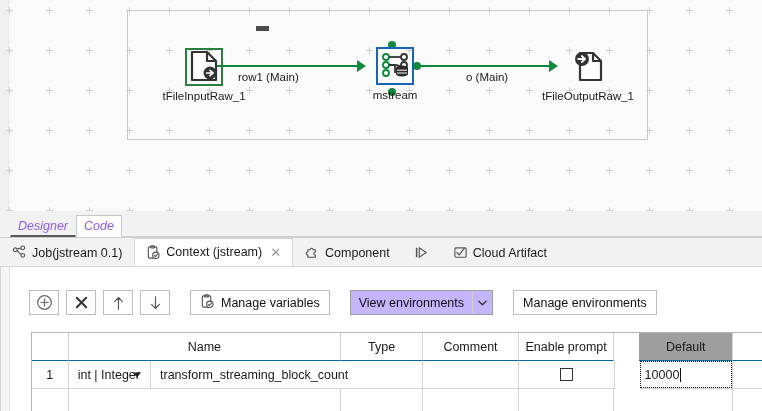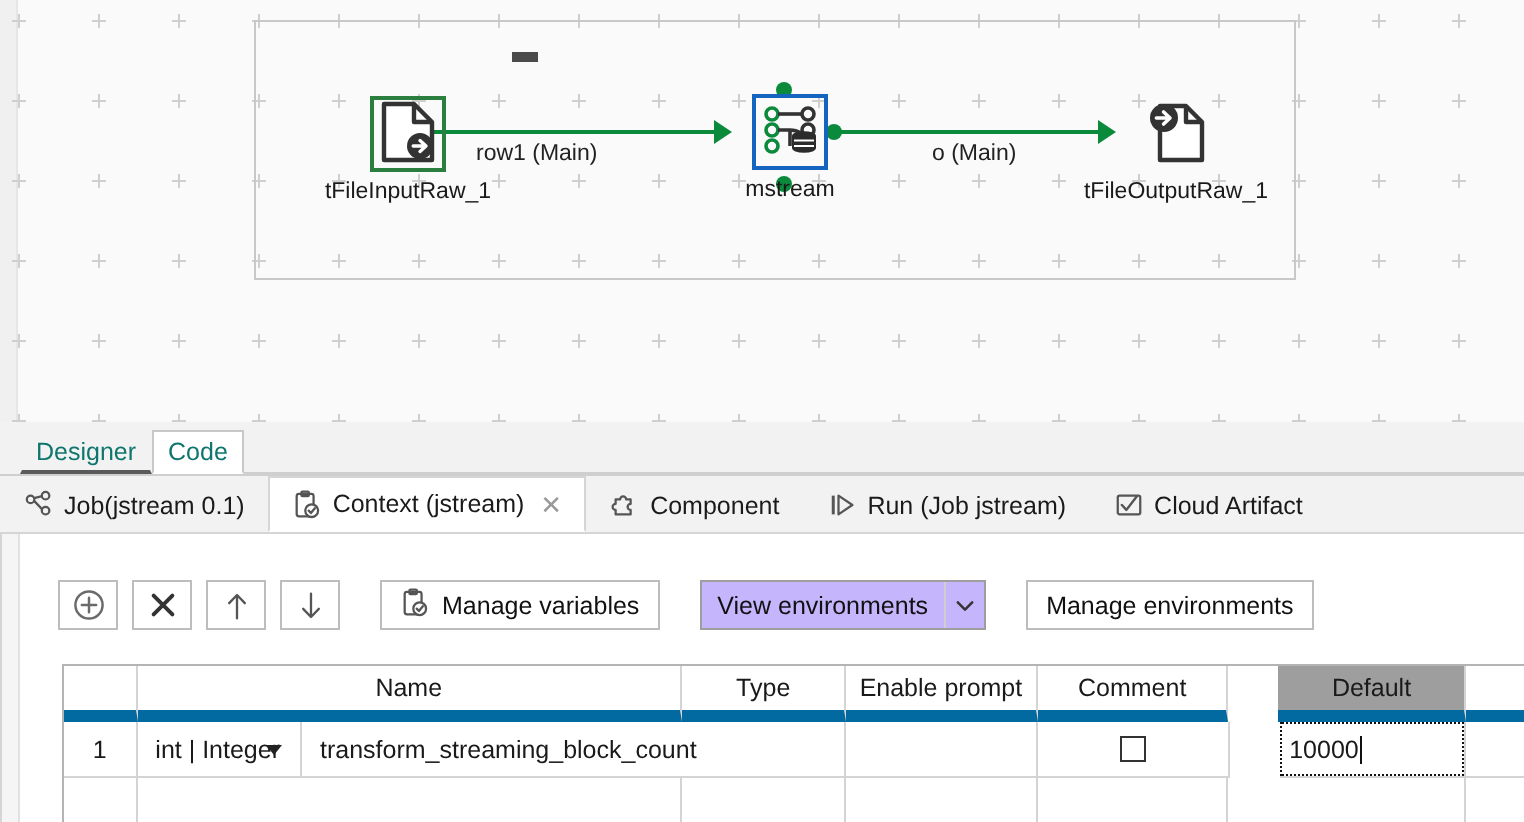--- a/index.html
+++ b/index.html
@@ -99,24 +99,25 @@
   }
   #view-tabs {
     position: absolute; left: 0; top: 0; width: 762px; height: 27px;
     background: #f2f2f2;
     border-bottom: 1px solid #cfcfcf;
     display: flex; align-items: flex-end;
     padding-left: 10px;
   }
   .view-tab {
     height: 22px; line-height: 20px; padding: 0 7px;
-    font-size: 12.5px; color: #0f766e;
+    font-size: 12.5px; color: #8b5cf6;
     border: 1px solid transparent;
     background: transparent;
     cursor: default;
+    font-style: italic;
   }
   .view-tab.active {
     border-bottom: 2px solid #5a5a5a;
     background: #f2f2f2;
   }
   .view-tab.boxed {
     background: #ffffff;
     border: 1px solid #c8c8c8;
     border-bottom-color: #ffffff;
   }
@@ -205,21 +206,21 @@
   .tcell {
     border-right: 1px solid #d4d4d4;
     border-bottom: 1px solid #d4d4d4;
     display: flex; align-items: center; justify-content: center;
     font-size: 12.5px; color: #1a1a1a;
     overflow: hidden; white-space: nowrap;
     background: #ffffff;
   }
   .thead .tcell {
     height: 28px;
-    border-bottom: 6px solid #0369a1;
+    border-bottom: 1px solid #0369a1;
   }
   .thead .tcell.selected-col { background: #9e9e9e; color: #1a1a1a; }
   .tcell.left { justify-content: flex-start; padding-left: 9px; }
   .tcell.type-cell { justify-content: flex-start; padding-left: 9px; position: relative; }
   .type-arrow {
     position: absolute; right: 9px; top: 50%; transform: translateY(-50%);
     width: 0; height: 0;
     border-left: 4px solid transparent;
     border-right: 4px solid transparent;
     border-top: 5px solid #222;
@@ -487,21 +488,20 @@
         <span>Component</span>
       </div>
 
       <div class="etab">
         <span class="etab-ico">
           <svg width="15" height="15" viewBox="0 0 16 16">
             <rect x="2" y="3" width="1.6" height="10" fill="#555"></rect>
             <path d="M5.6 3 L13 8 L5.6 13 z" fill="none" stroke="#555" stroke-width="1.2" stroke-linejoin="round"></path>
           </svg>
         </span>
-        <span>Run (Job jstream)</span>
       </div>
 
       <div class="etab">
         <span class="etab-ico">
           <svg width="15" height="15" viewBox="0 0 16 16">
             <rect x="2" y="3" width="12" height="10" rx="1" fill="none" stroke="#555" stroke-width="1.2"></rect>
             <path d="M4.2 8 l2.4 2.6 L12 3.6" fill="none" stroke="#555" stroke-width="1.3" stroke-linecap="round" stroke-linejoin="round"></path>
           </svg>
         </span>
         <span>Cloud Artifact</span>
@@ -569,22 +569,22 @@
         <div class="tbtn-wide">
           <span>Manage environments</span>
         </div>
       </div>
 
       <div id="ctx-table">
         <div class="trow thead">
           <div class="tcell c-num"></div>
           <div class="tcell c-name">Name</div>
           <div class="tcell c-type">Type</div>
+          <div class="tcell c-comment">Comment</div>
           <div class="tcell c-prompt">Enable prompt</div>
-          <div class="tcell c-comment">Comment</div>
           <div class="tcell c-default selected-col">Default</div>
           <div class="tcell c-tail"></div>
         </div>
 
         <div class="trow">
           <div class="tcell c-num">1</div>
           <div class="tcell c-type type-cell">
             <span>int | Integer</span>
             <span class="type-arrow"></span>
           </div>

